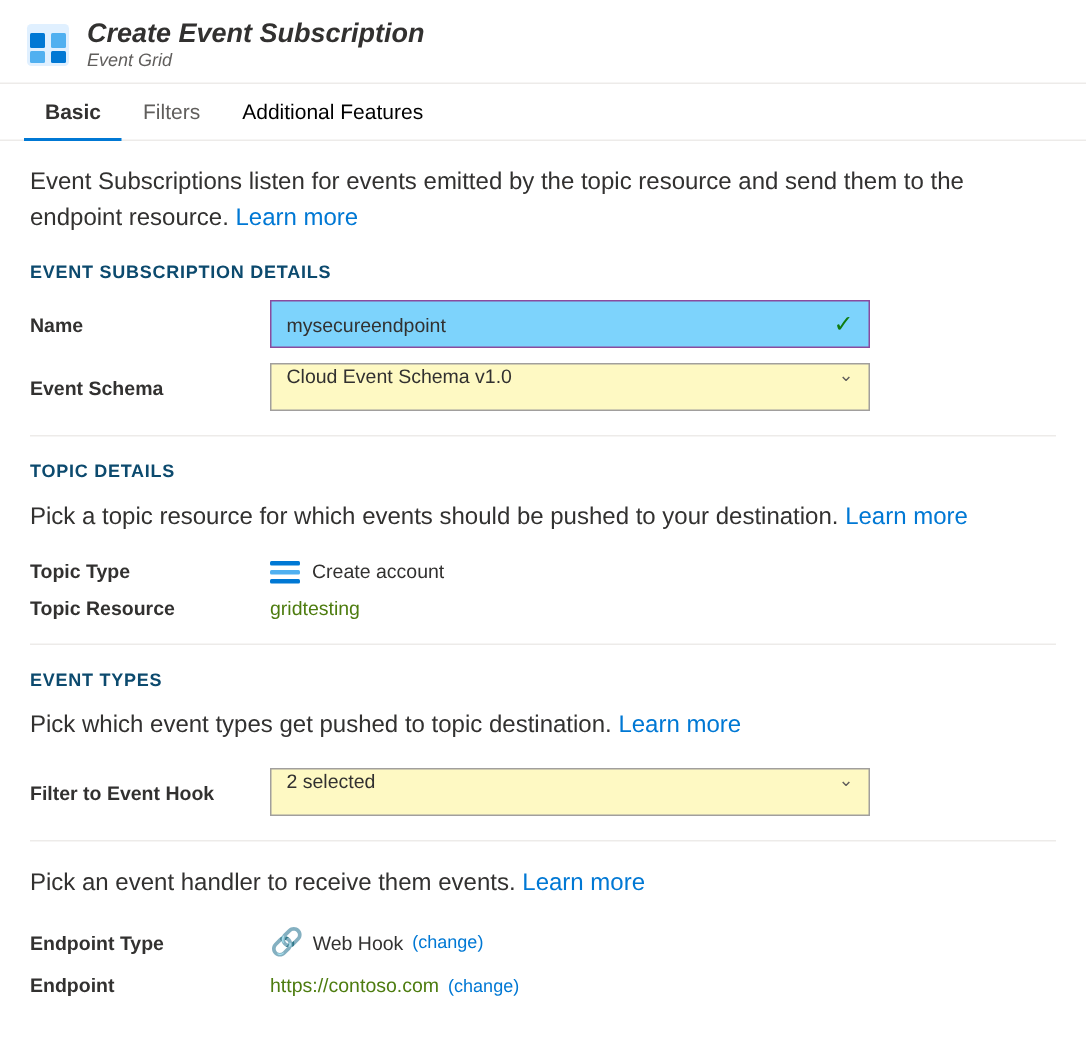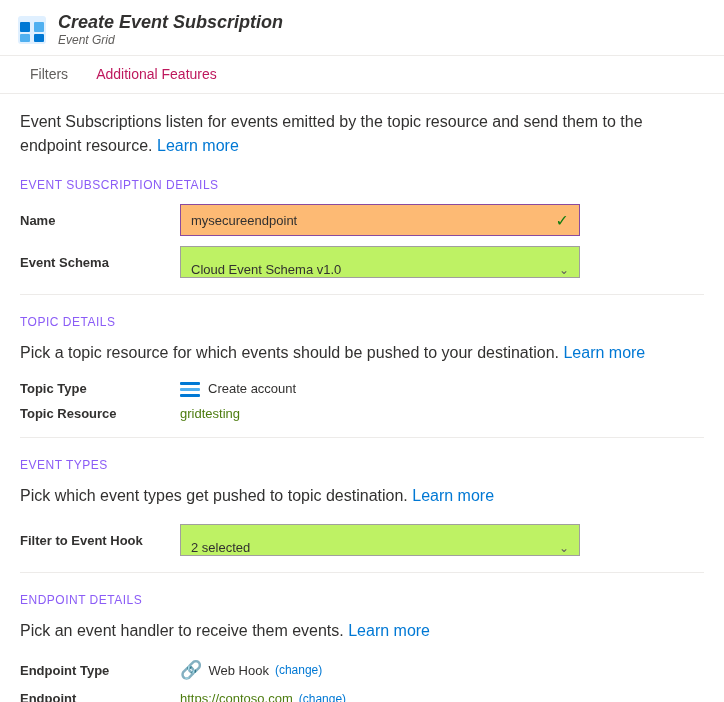--- a/index.html
+++ b/index.html
@@ -47,43 +47,43 @@
       color: #605e5c;
       border-bottom: 2px solid transparent;
       margin-bottom: -1px;
     }
     .tab.active {
       color: #323130;
       border-bottom: 2px solid #0078d4;
       font-weight: 600;
     }
     .tab.link-style {
-      color: #be185d;
+      color: #000000;
     }
     .content {
       padding: 16px 20px;
     }
     .info-text {
       font-size: 16px;
       color: #323130;
       margin-bottom: 16px;
       line-height: 1.5;
     }
     .learn-more {
       color: #0078d4;
       text-decoration: none;
     }
     .section-title {
       font-size: 12px;
-      font-weight: 400;
-      color: #8b5cf6;
+      font-weight: 700;
+      color: #0c4a6e;
       text-transform: uppercase;
       letter-spacing: 0.5px;
       margin-bottom: 12px;
-      margin-top: 20px;
+      margin-top: 4px;
     }
     .form-row {
       display: flex;
       align-items: center;
       margin-bottom: 10px;
     }
     .form-label {
       width: 160px;
       font-size: 13px;
       color: #323130;
@@ -97,44 +97,44 @@
       width: 100%;
       max-width: 400px;
       height: 32px;
       border: 1px solid #8a4b9e;
       padding: 0 10px;
       font-size: 13px;
       color: #323130;
       display: flex;
       align-items: center;
       justify-content: space-between;
-      background: #fdba74;
+      background: #7dd3fc;
     }
     .input-field-inner {
       display: flex;
       align-items: center;
       justify-content: space-between;
       width: 100%;
     }
     .check-icon {
       color: #107c10;
       font-size: 16px;
     }
     .dropdown {
       width: 100%;
       max-width: 400px;
       height: 32px;
       border: 1px solid #a19f9d;
       padding: 0 10px;
       font-size: 13px;
       color: #323130;
       display: flex;
-      align-items: flex-end;
+      align-items: flex-start;
       justify-content: space-between;
-      background: #bef264;
+      background: #fef9c3;
       cursor: pointer;
     }
     .chevron {
       font-size: 12px;
       color: #605e5c;
     }
     .divider {
       border: none;
       border-top: 1px solid #edebe9;
       margin: 16px 0;
@@ -190,20 +190,23 @@
       <rect x="18" y="20" width="10" height="8" rx="1" fill="#0078d4"></rect>
     </svg>
   </div>
   <div>
     <span class="header-title">Create Event Subscription</span>
     <span class="header-subtitle">Event Grid</span>
   </div>
 </div>
 
 <div class="tabs">
+  <div class="tab active">
+    <span>Basic</span>
+  </div>
   <div class="tab">
     <span>Filters</span>
   </div>
   <div class="tab link-style">
     <span>Additional Features</span>
   </div>
 </div>
 
 <div class="content">
 
@@ -295,21 +298,20 @@
           <span>2 selected</span>
           <span class="chevron">⌄</span>
         </div>
       </div>
     </div>
   </div>
 
   <hr class="divider">
 
   <div class="section-block">
-    <div class="section-title">ENDPOINT DETAILS</div>
     <p class="info-text">
       <span>Pick an event handler to receive them events.</span>
       <a class="learn-more" href="#">Learn more</a>
     </p>
 
     <div class="form-row">
       <div class="form-label">
         <span>Endpoint Type</span>
       </div>
       <div class="form-value inline-value">

